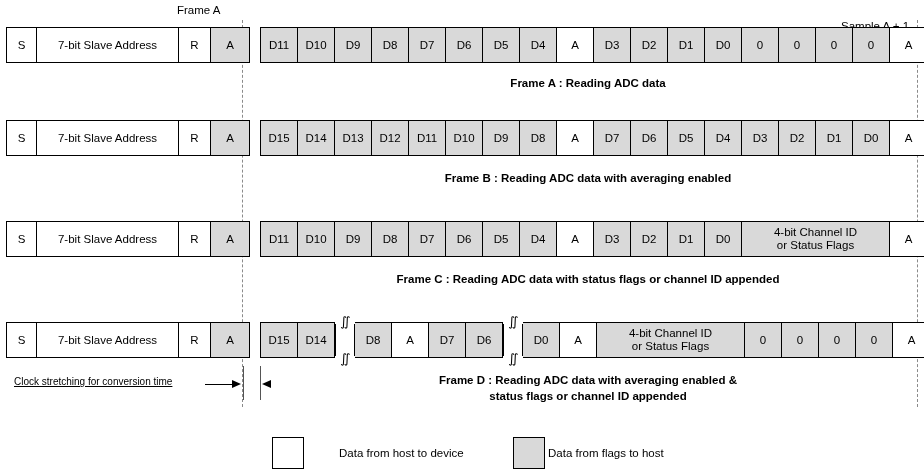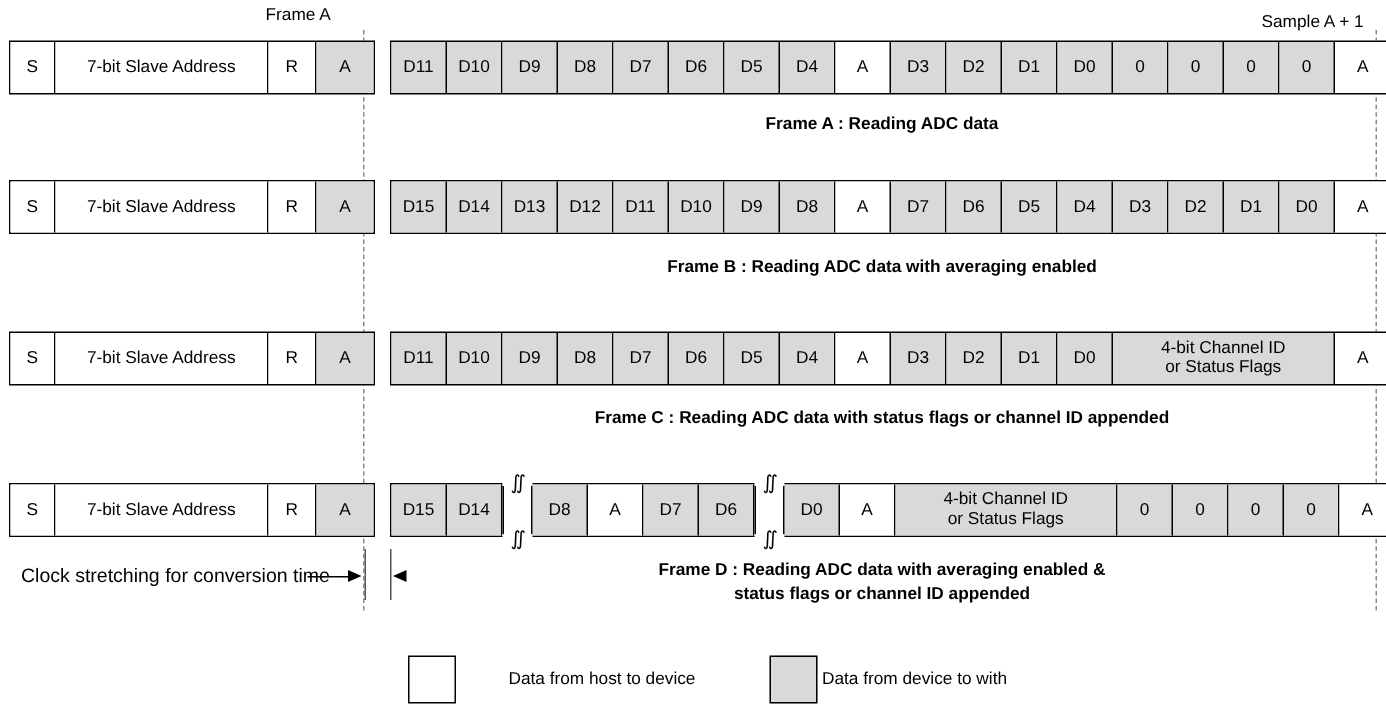--- a/index.html
+++ b/index.html
@@ -104,22 +104,23 @@
     font-size: 11.5px;
     font-weight: bold;
     text-align: center;
     line-height: 1.35;
     white-space: pre-line;
   }
 
   
   .clock-note {
     position: absolute;
-    font-size: 13px;
+    font-size: 10px;
     white-space: nowrap;
+    text-decoration: underline;
   }
   .tickline {
     position: absolute;
     width: 0;
     border-left: 1.3px solid #555;
   }
   .arrow-line {
     position: absolute;
     height: 0;
     border-top: 1.3px solid #000;
@@ -146,21 +147,21 @@
   .legend-text {
     position: absolute;
     font-size: 11.5px;
     white-space: nowrap;
   }
 </style>
 </head>
 <body>
 
 <div class="sample-label" style="left:177px; top:4px;">Frame A</div>
-<div class="sample-label" style="left:841px; top:9px;">Sample A + 1</div>
+<div class="sample-label" style="left:841px; top:20px;">Sample A + 1</div>
 
 <div class="vline-dashed" style="left:242px; top:20px; height:387px;"></div>
 <div class="vline-dashed" style="left:917px; top:20px; height:387px;"></div>
 
 <div id="frames-host">
     <div class="frame-row" style="left: 6px; top: 27px;">
       <div class="seg last-closed" style="margin-left: 0px;">
         <div class="cell host" style="width: 30px;">S</div>
         <div class="cell host" style="width: 142px;">7-bit Slave Address</div>
         <div class="cell host" style="width: 32px;">R</div>
@@ -297,14 +298,14 @@
 <div class="arrow-line" style="left:205px; top:384px; width:28px;"></div>
 <div class="arrow-head right" style="left:232px; top:380px;"></div>
 <div class="arrow-head left" style="left:262px; top:380px;"></div>
 <div class="tickline" style="left:243px; top:366px; height:34px;"></div>
 <div class="tickline" style="left:260px; top:366px; height:34px;"></div>
 
 <div id="legend-host">
     <div class="legend-box host" style="left: 272px; top: 437px;"></div>
     <div class="legend-text" style="left: 307px; top: 447px; padding-left: 32px;">Data from host to device</div>
     <div class="legend-box dev" style="left: 513px; top: 437px;"></div>
-    <div class="legend-text" style="left: 548px; top: 447px;">Data from device to with</div>
+    <div class="legend-text" style="left: 548px; top: 447px;">Data from flags to host</div>
   </div>
 
 </body></html>

